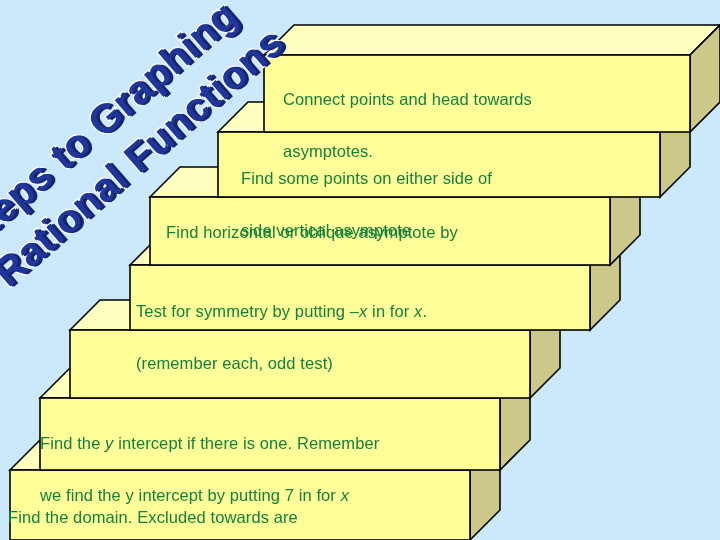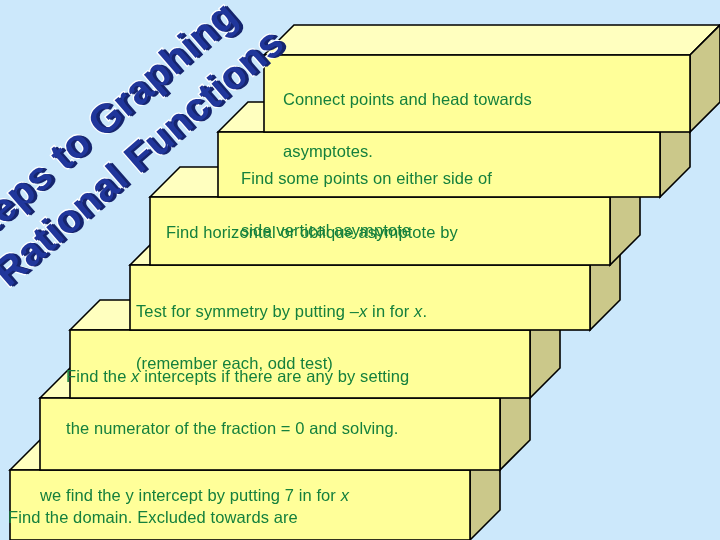--- a/index.html
+++ b/index.html
@@ -148,27 +148,23 @@
 
   <div class="step-label" id="label-5">
     <span>Find horizontal or oblique asymptote by</span><br>
   </div>
 
   <div class="step-label" id="label-4">
     <span><span>Test for symmetry by putting –</span><i>x</i><span> in for </span><i>x</i><span>.</span></span><br>
     <span>(remember each, odd test)</span>
   </div>
 
-  <div class="step-label" id="label-3">
-    <span><span>Find the </span><i>x</i><span> intercepts if there are any by setting</span></span><br>
-    <span>the numerator of the fraction = 0 and solving.</span>
-  </div>
 
   <div class="step-label" id="label-2">
-    <br>
+    <span><span>Find the </span><i>y</i><span> intercept if there is one.  Remember</span></span><br>
     <span><span>we find the y intercept by putting 7 in for </span><i>x</i><span></span></span>
   </div>
 
   <div class="step-label" id="label-1">
     <span>Find the domain.  Excluded towards are</span><br>
     
   </div>
 
   <div class="title-wrap">
     <div class="title-line">Steps to Graphing</div>

